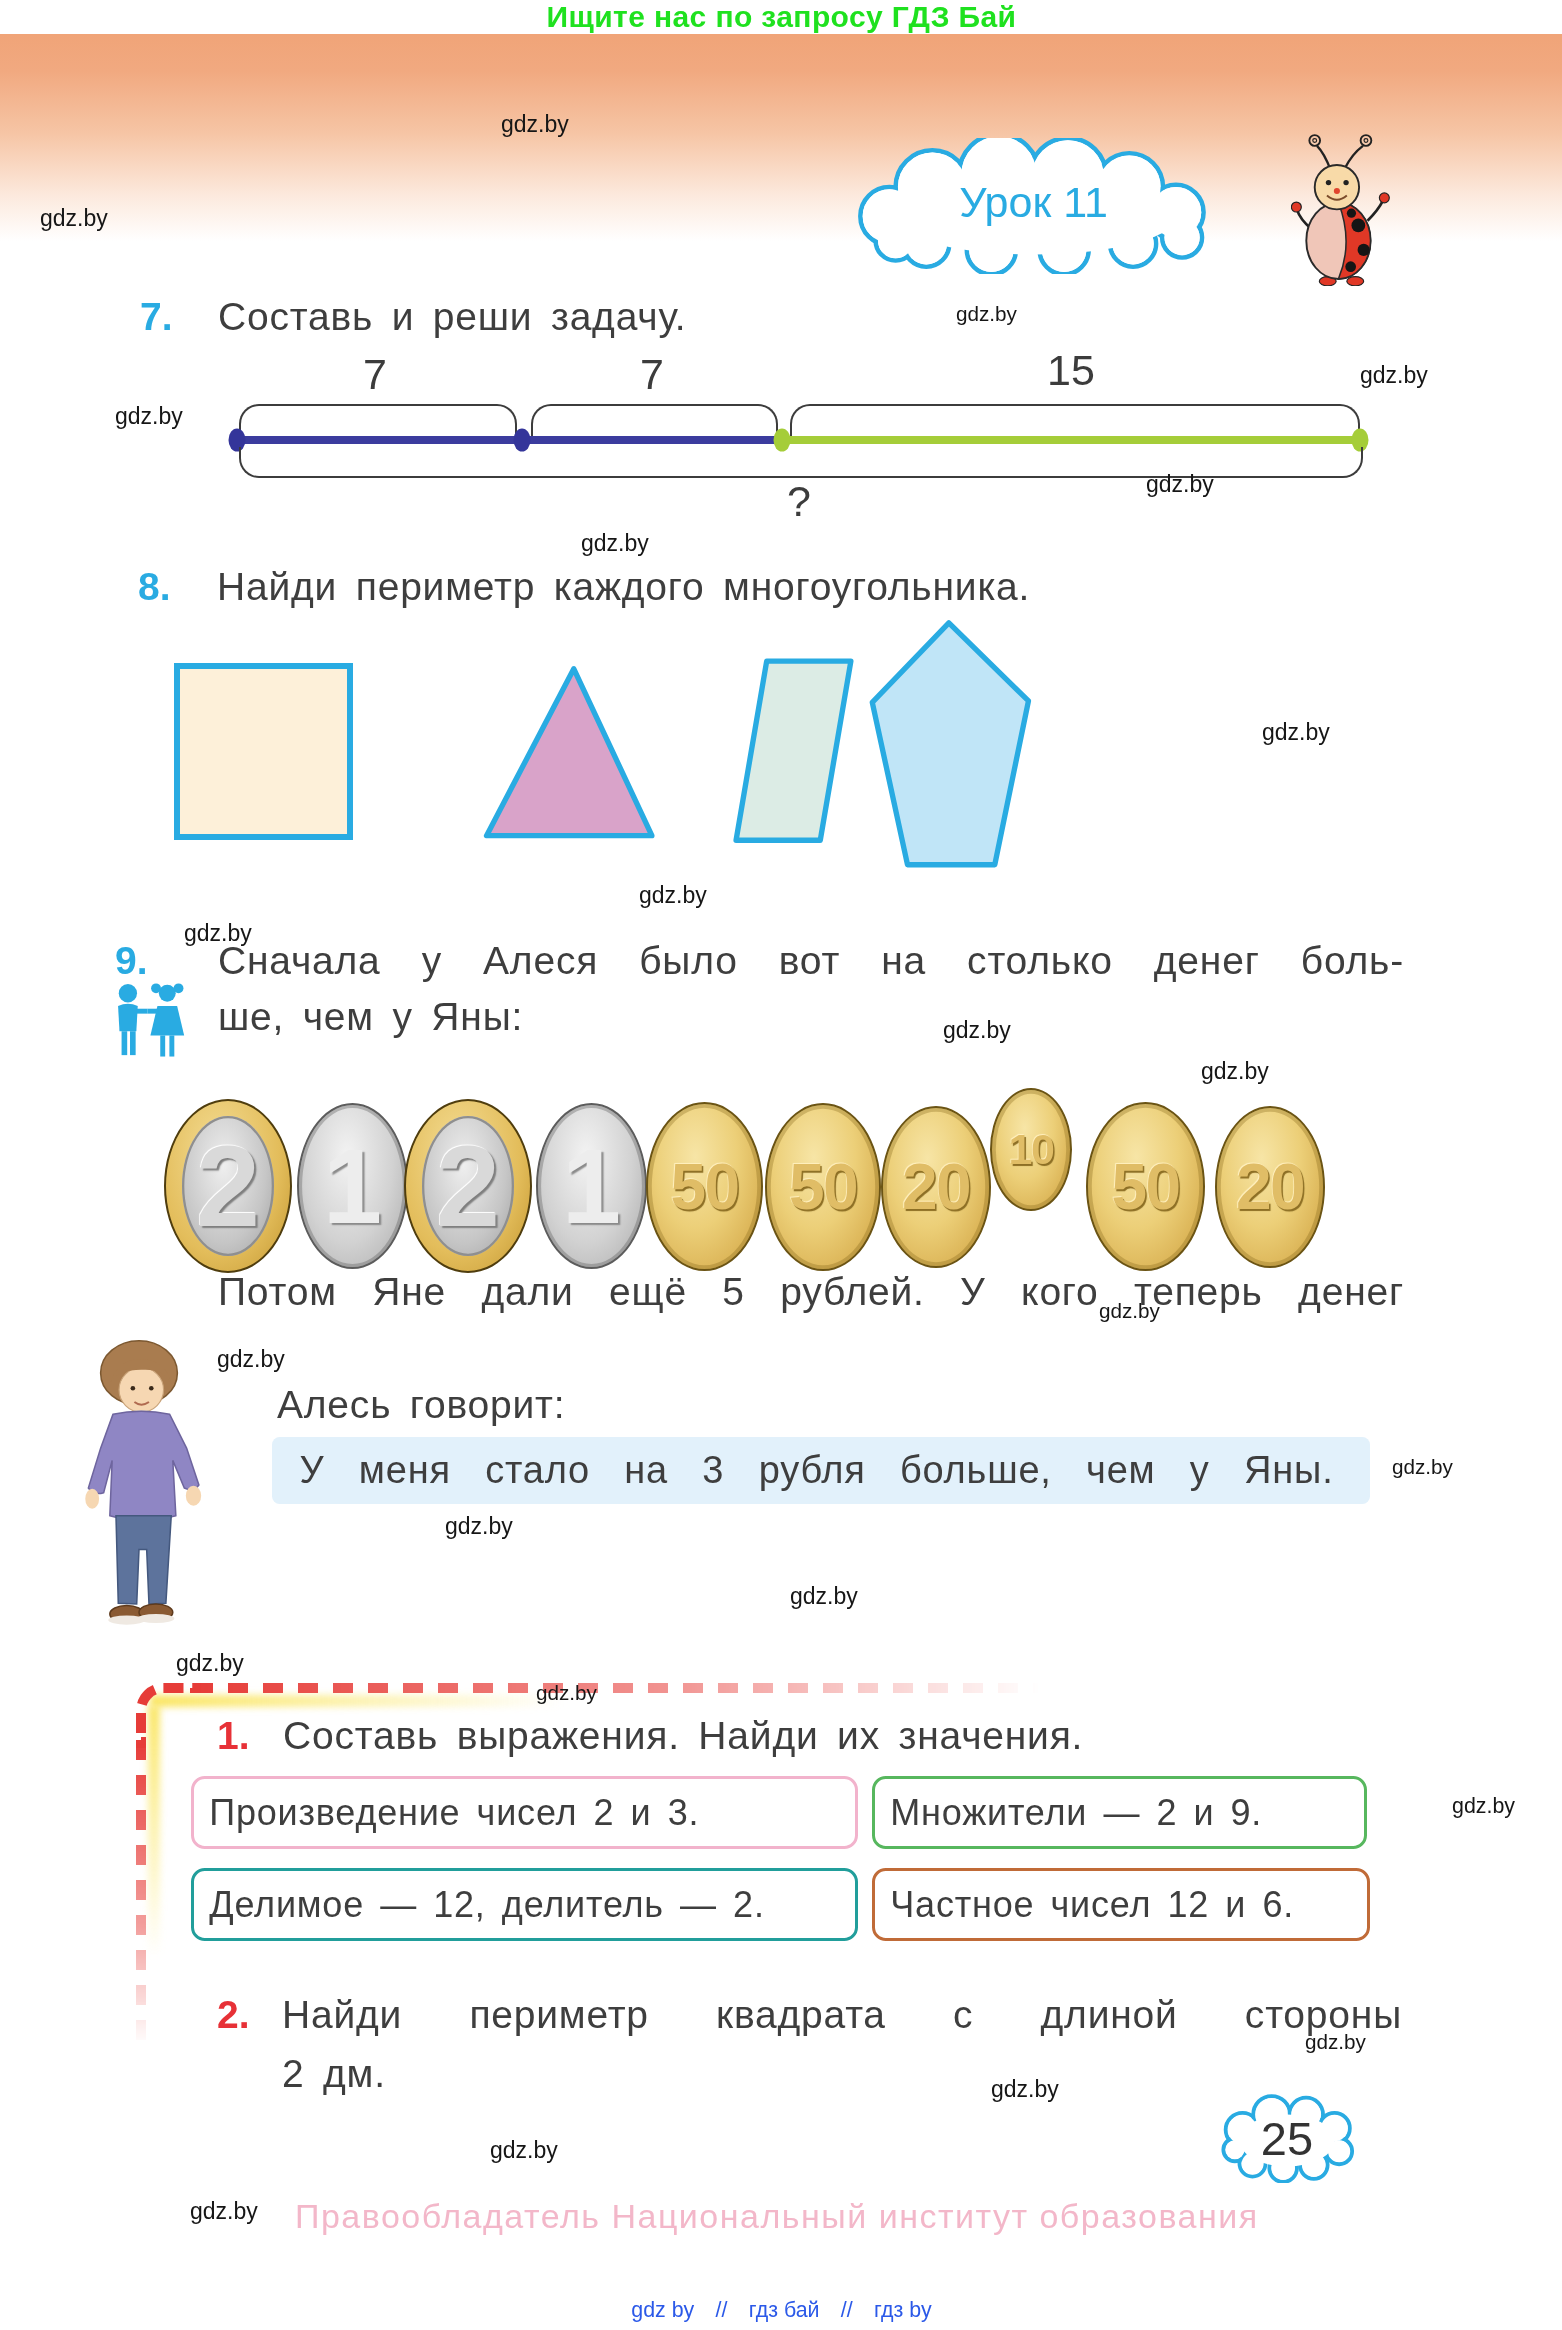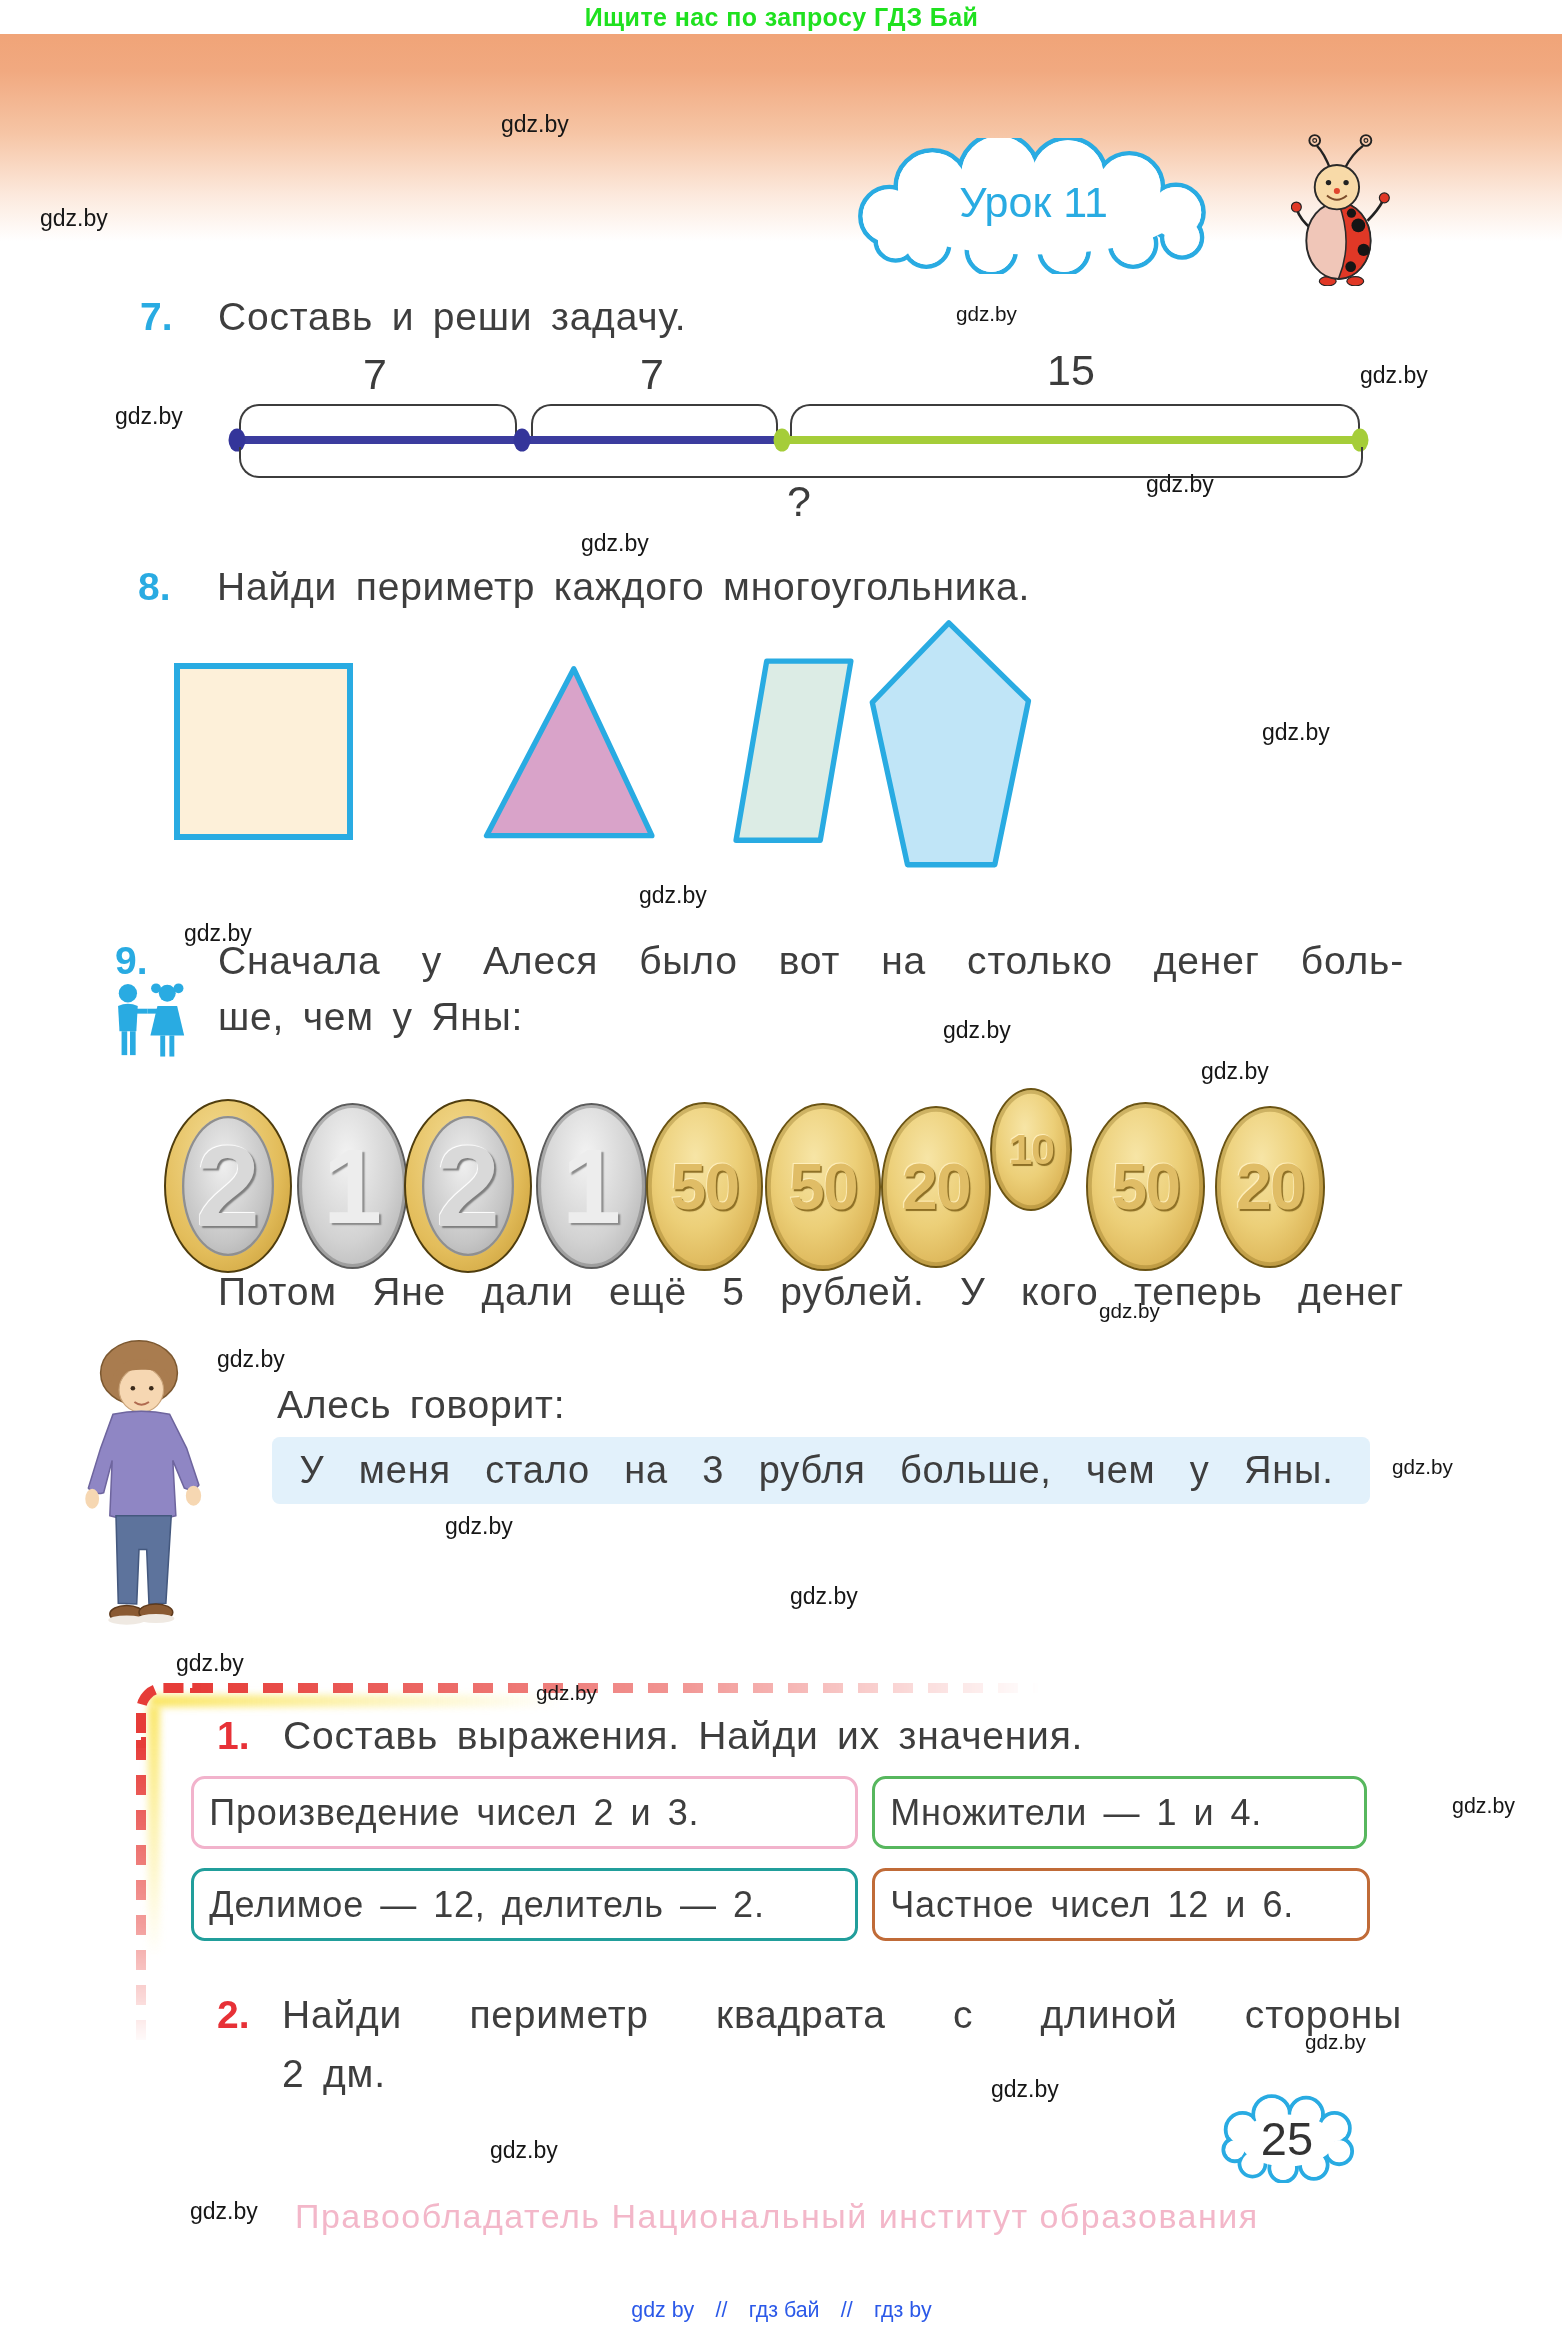--- a/index.html
+++ b/index.html
@@ -4,21 +4,21 @@
 <style>
   html,body { margin:0; padding:0; background:#888; }
   .page {
     position:relative; width:1563px; height:2330px; margin:0 auto;
     background:#ffffff; overflow:hidden;
     font-family:"Liberation Sans", sans-serif; color:#3e3e3e;
   }
   
   .promo { position:absolute; left:0; top:0; width:100%; height:34px;
     display:flex; align-items:center; justify-content:center;
-    font-size:25px; font-weight:bold; letter-spacing:0.4px; }
+    font-size:30px; font-weight:bold; letter-spacing:0.4px; }
   .orange-band { position:absolute; left:0; top:34px; width:100%; height:207px;
     background:linear-gradient(180deg,#f0a478 0%, #f1a980 18%, #f6c5a5 48%, #fce9dd 78%, #ffffff 100%); }
   
   .t { position:absolute; font-size:39px; line-height:1.12; letter-spacing:0.8px;
        word-spacing:6.9px; white-space:nowrap; color:#3e3e3e; }
   .just { white-space:normal; text-align:justify; text-align-last:justify; }
   .num { position:absolute; font-size:39px; font-weight:bold; letter-spacing:0; }
   .blue { color:#29abe2; }
   .red  { color:#e73137; }
   .wm { position:absolute; color:#161616; letter-spacing:0; word-spacing:normal;
@@ -301,21 +301,21 @@
   <div class="dash-top"></div>
   <div class="dash-left"></div>
 
   <div class="num red" style="left:217px;top:1714px">1.</div>
   <div class="t" style="left:283px;top:1714px">Составь выражения. Найди их значения.</div>
 
   <div class="expr-box" style="left: 191px; top: 1776px; width: 646px; border-color: rgb(242, 179, 204);">
     <span>Произведение чисел 2 и 3.</span>
   </div>
   <div class="expr-box" style="left: 872px; top: 1776px; width: 474px; border-color: rgb(87, 183, 94);">
-    <span>Множители — 1 и 4.</span>
+    <span>Множители — 2 и 9.</span>
   </div>
   <div class="expr-box" style="left: 191px; top: 1868px; width: 646px; border-color: rgb(33, 158, 155);">
     <span>Делимое — 12, делитель — 2.</span>
   </div>
   <div class="expr-box" style="left: 872px; top: 1868px; width: 477px; border-color: rgb(192, 107, 56);">
     <span>Частное чисел 12 и 6.</span>
   </div>
 
   <div class="num red" style="left:217px;top:1993px">2.</div>
   <div class="t just" style="left:282px;top:1993px;width:1120px">Найди периметр квадрата с длиной стороны</div>

